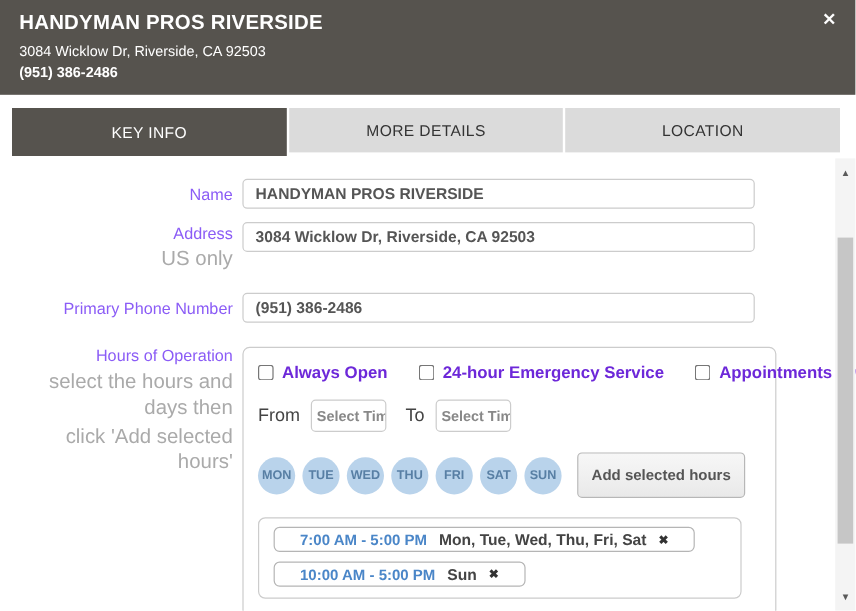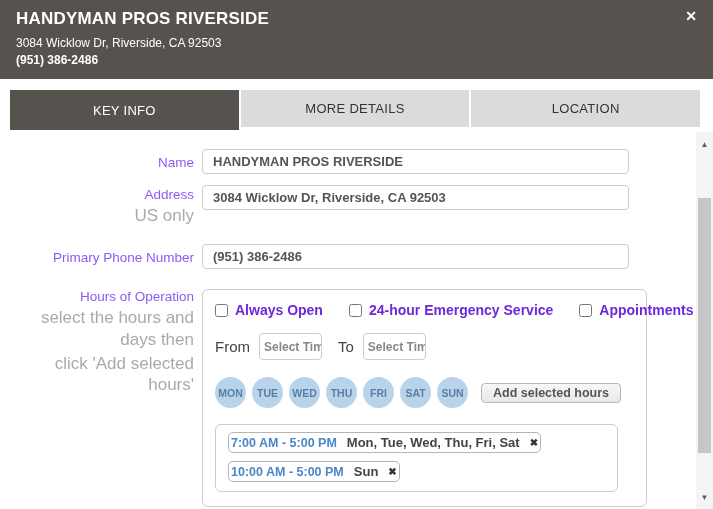--- a/index.html
+++ b/index.html
@@ -65,29 +65,29 @@
   .tsel { width:63px; height:27px; border:1px solid #ccc; border-radius:4px; background:#fff;
           margin-left:9px; padding:0 4px; display:flex; align-items:center;
           overflow:hidden; cursor:pointer; }
   .tsel span { font-size:12px; font-weight:700; color:#888; white-space:nowrap; }
   .ft-to { margin-left:16px; }
 
   .daysrow { display:flex; align-items:center; margin-top:17px; }
   .day { width:31px; height:31px; border-radius:50%; background:#b9d3eb; color:#587fa4;
          font-size:10.5px; font-weight:700; display:flex; align-items:center;
          justify-content:center; margin-right:6px; cursor:pointer; flex:none; }
-  .addbtn { margin-left:7px; height:20px; padding:0 11px; border:1px solid #b7b7b7;
+  .addbtn { margin-left:7px; height:38px; padding:0 11px; border:1px solid #b7b7b7;
             border-radius:4px; background:linear-gradient(#f7f7f7,#e9e9e9);
             font-family:"Liberation Sans", sans-serif;
             font-size:12.5px; font-weight:700; color:#555; cursor:pointer; }
 
   .chipbox { margin-top:16px; margin-right:16px; border:1px solid #ccc; border-radius:6px;
              padding:7px 6px 9px 6px; }
   .chip { display:inline-flex; align-items:center; border:1px solid #b5b5b5; border-radius:5px;
-          padding:2px 2px; margin-left:6px; background:#fff; }
+          padding:2px 21px; margin-left:6px; background:#fff; }
   .chip-line { display:block; }
   .chip-line + .chip-line { margin-top:8px; }
   .chip .time { font-size:12.5px; font-weight:700; color:#4a86c8; white-space:nowrap; }
   .chip .days { font-size:13px; font-weight:700; color:#444; margin-left:10px; white-space:nowrap; }
   .chip .rm { font-size:10px; font-weight:700; color:#333; margin-left:10px; cursor:pointer; }
 
   
   .webbox { width:427px; height:28px; border:1px solid #ccc; border-radius:4px;
             background:#fff; display:flex; align-items:center; padding:0 8px; cursor:text; }
 </style>

